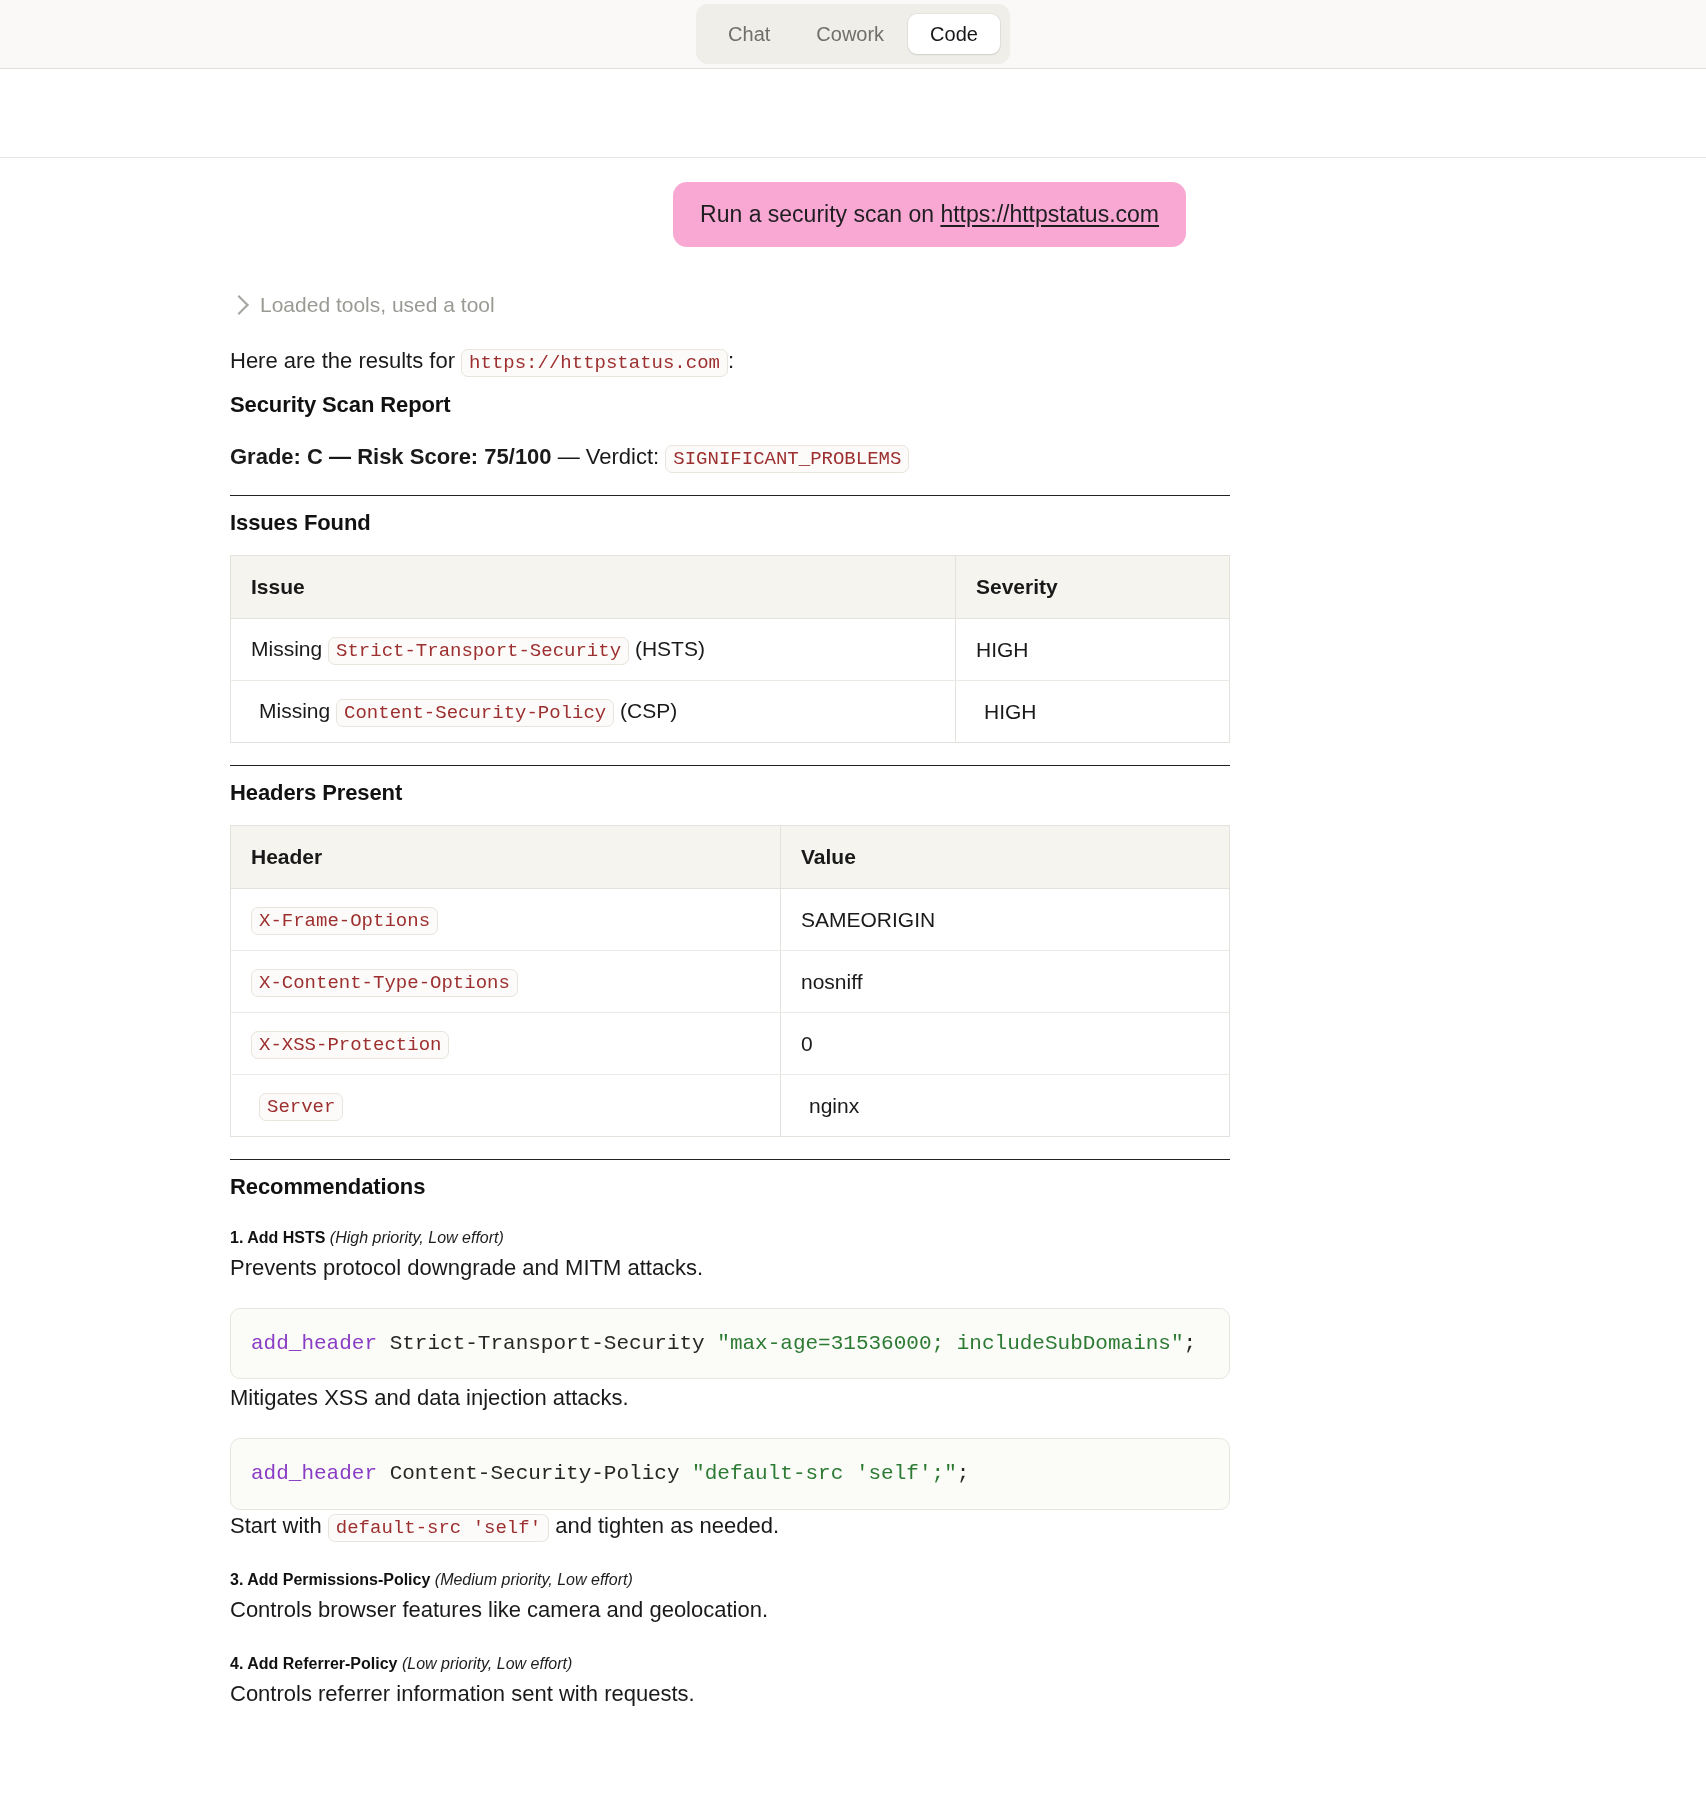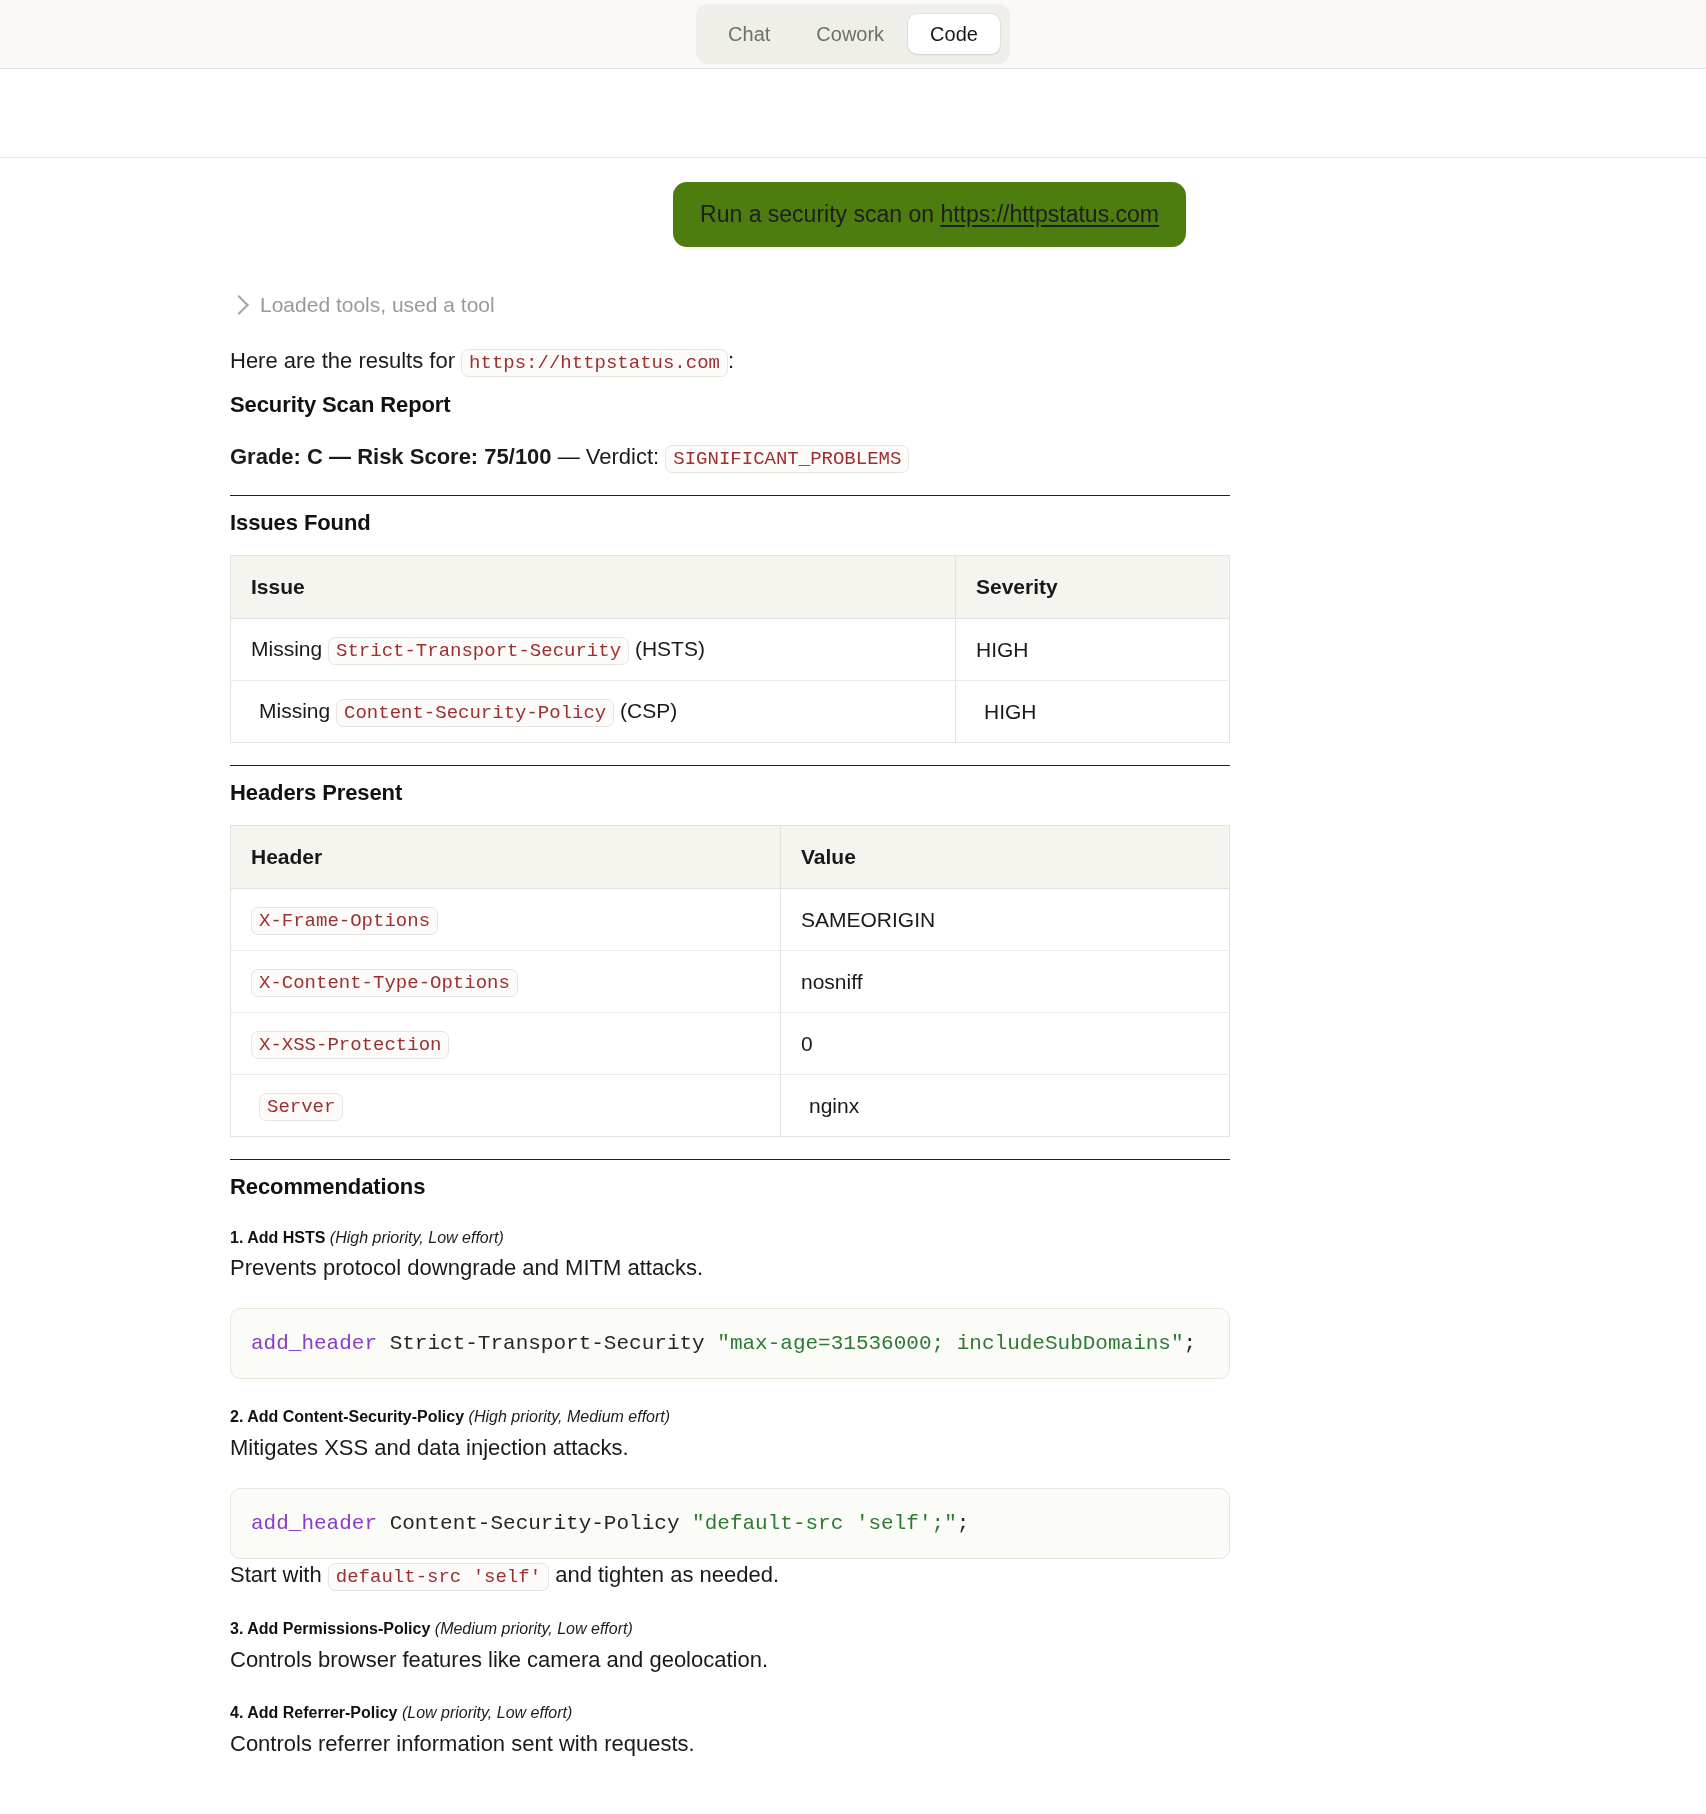--- a/index.html
+++ b/index.html
@@ -62,21 +62,21 @@
   .conversation {
     padding: 0 0 40px 0;
   }
 
   .user-row {
     display: flex;
     justify-content: flex-end;
     padding: 24px 520px 0 0;
   }
   .user-bubble {
-    background: #4d7c0f;
+    background: #f9a8d4;
     border-radius: 14px;
     padding: 17px 27px;
     font-size: 23px;
     line-height: 1.35;
     color: #1e1e20;
     max-width: 900px;
   }
   .user-bubble a {
     color: #1e1e20;
     text-decoration: underline;
@@ -302,21 +302,20 @@
     </table>
 
     <hr class="rule">
 
     <h3 class="section">Recommendations</h3>
 
     <p class="rec-title"><b>1. Add HSTS</b><i> (High priority, Low effort)</i></p>
     <p class="rec-desc">Prevents protocol downgrade and MITM attacks.</p>
     <pre class="codeblock"><span class="tok-kw">add_header</span><span class="tok-txt"> Strict-Transport-Security </span><span class="tok-str">"max-age=31536000; includeSubDomains"</span><span class="tok-txt">;</span></pre>
 
-    <p class="rec-title"><b>2. Add Content-Security-Policy</b><i> (High priority, Medium effort)</i></p>
     <p class="rec-desc">Mitigates XSS and data injection attacks.</p>
     <pre class="codeblock"><span class="tok-kw">add_header</span><span class="tok-txt"> Content-Security-Policy </span><span class="tok-str">"default-src 'self';"</span><span class="tok-txt">;</span></pre>
 
     <p class="block para"><span>Start with </span><code class="inline">default-src 'self'</code><span> and tighten as needed.</span></p>
 
     <p class="rec-title"><b>3. Add Permissions-Policy</b><i> (Medium priority, Low effort)</i></p>
     <p class="rec-desc">Controls browser features like camera and geolocation.</p>
 
     <p class="rec-title"><b>4. Add Referrer-Policy</b><i> (Low priority, Low effort)</i></p>
     <p class="rec-desc">Controls referrer information sent with requests.</p>

